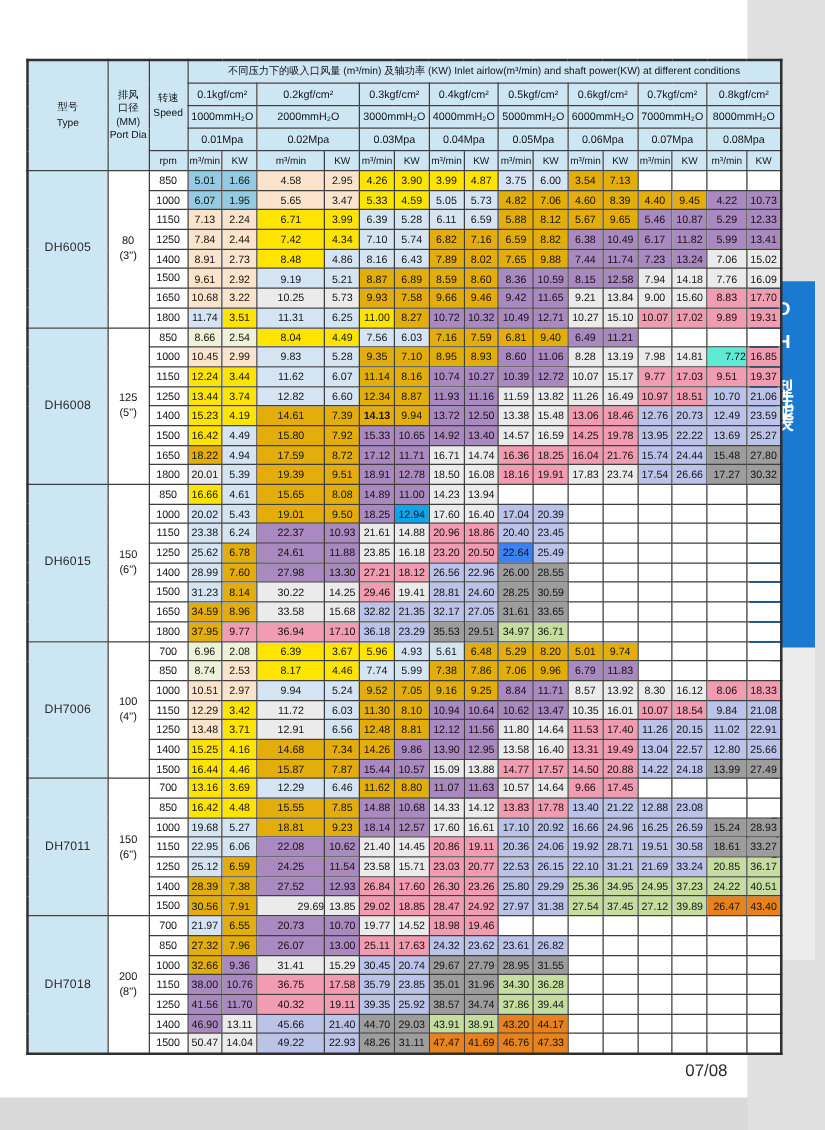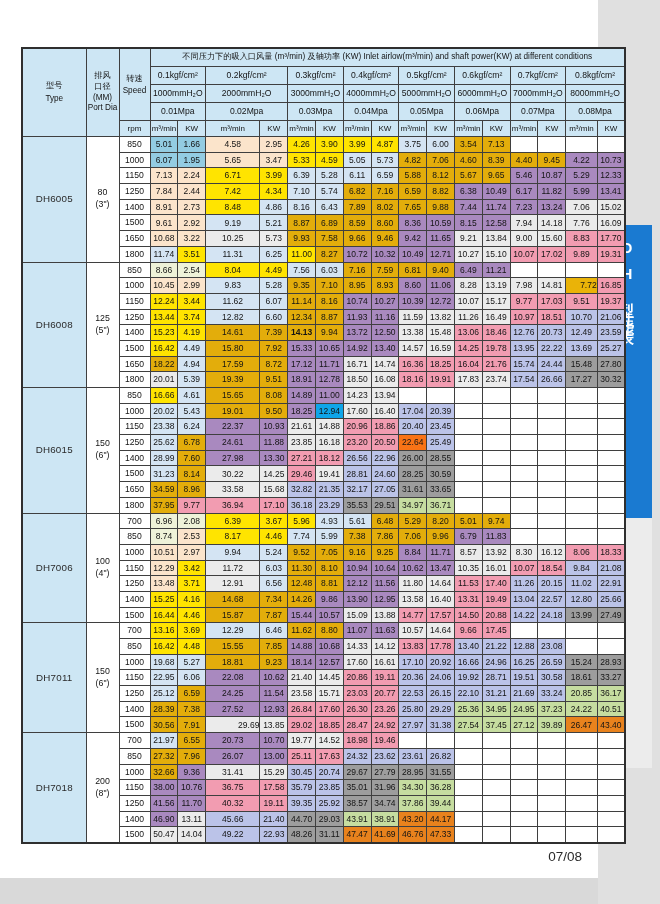--- a/index.html
+++ b/index.html
@@ -341,21 +341,21 @@
         <td class="val" style="background: rgb(227, 173, 11);">9.35</td>
         <td class="val" style="background: rgb(227, 173, 11);">7.10</td>
         <td class="val" style="background: rgb(227, 173, 11);">8.95</td>
         <td class="val" style="background: rgb(227, 173, 11);">8.93</td>
         <td class="val" style="background: rgb(169, 137, 191);">8.60</td>
         <td class="val" style="background: rgb(169, 137, 191);">11.06</td>
         <td class="val" style="background: rgb(235, 235, 235);">8.28</td>
         <td class="val" style="background: rgb(235, 235, 235);">13.19</td>
         <td class="val" style="background: rgb(235, 235, 235);">7.98</td>
         <td class="val" style="background: rgb(235, 235, 235);">14.81</td>
-        <td class="val" style="background: #eab308; padding-left: 14px;">7.72</td>
+        <td class="val" style="background: #5eead4; padding-left: 14px;">7.72</td>
         <td class="val" style="background: rgb(242, 156, 177);">16.85</td>
       </tr>
       <tr>
         <td class="rpm">1150</td>
         <td class="val" style="background: rgb(255, 228, 0);">12.24</td>
         <td class="val" style="background: rgb(255, 228, 0);">3.44</td>
         <td class="val" style="background: rgb(212, 228, 243);">11.62</td>
         <td class="val" style="background: rgb(212, 228, 243);">6.07</td>
         <td class="val" style="background: rgb(227, 173, 11);">11.14</td>
         <td class="val" style="background: rgb(227, 173, 11);">8.16</td>
@@ -530,21 +530,21 @@
       <tr>
         <td class="rpm">1250</td>
         <td class="val" style="background: rgb(212, 228, 243);">25.62</td>
         <td class="val" style="background: rgb(227, 173, 11);">6.78</td>
         <td class="val" style="background: rgb(169, 137, 191);">24.61</td>
         <td class="val" style="background: rgb(169, 137, 191);">11.88</td>
         <td class="val" style="background: rgb(235, 235, 235);">23.85</td>
         <td class="val" style="background: rgb(235, 235, 235);">16.18</td>
         <td class="val" style="background: rgb(242, 156, 177);">23.20</td>
         <td class="val" style="background: rgb(242, 156, 177);">20.50</td>
-        <td class="val" style="background: #f97316;">22.64</td>
+        <td class="val" style="background: #3b82f6;">22.64</td>
         <td class="val" style="background: rgb(187, 195, 232);">25.49</td>
         <td class="val" style="background: rgb(255, 255, 255);"></td>
         <td class="val" style="background: rgb(255, 255, 255);"></td>
         <td class="val" style="background: rgb(255, 255, 255);"></td>
         <td class="val" style="background: rgb(255, 255, 255);"></td>
         <td class="val" style="background: rgb(255, 255, 255);"></td>
         <td class="val" style="background: rgb(255, 255, 255);"></td>
       </tr>
       <tr>
         <td class="rpm">1400</td>

